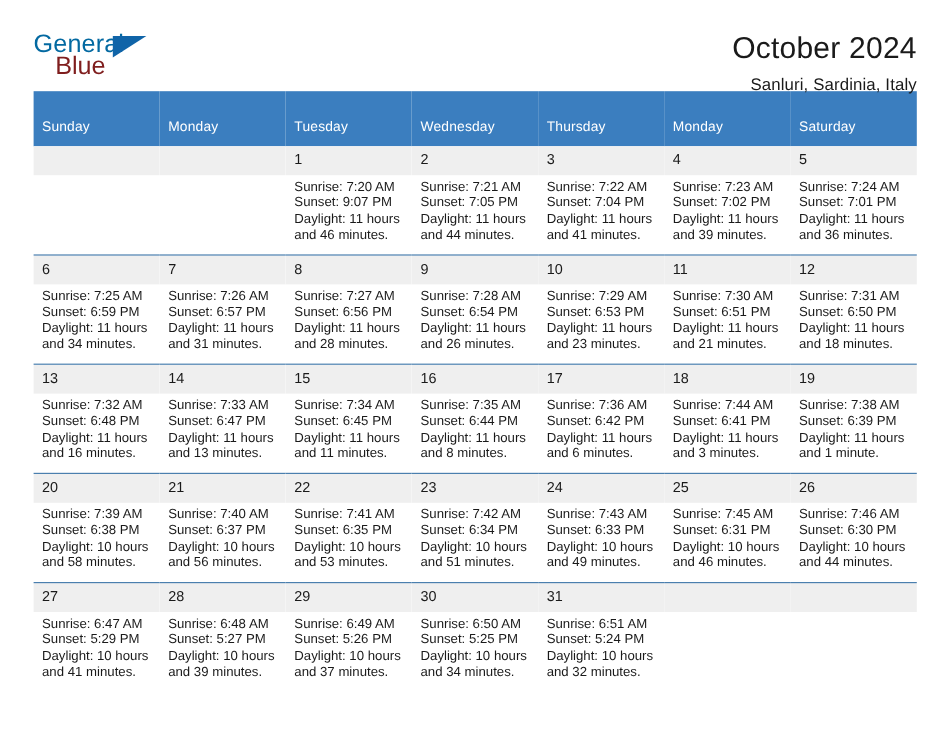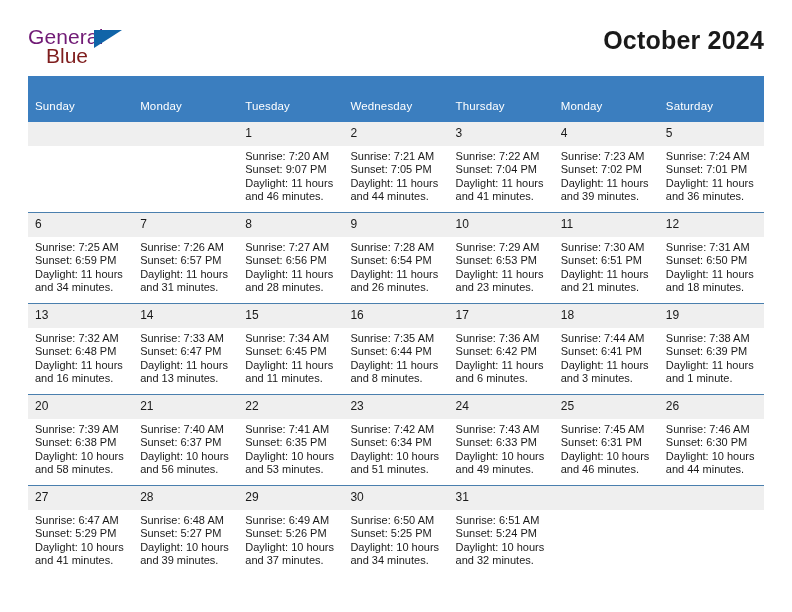--- a/index.html
+++ b/index.html
@@ -38,21 +38,21 @@
     width: 110px;
     height: 46px;
     line-height: 1;
   }
   .logo-general {
     position: absolute;
     left: 0;
     top: 0;
     font-size: 21px;
     letter-spacing: .1px;
-    color: #701a75;
+    color: #0369a1;
     font-family: "Liberation Sans", sans-serif;
   }
   .logo-blue {
     position: absolute;
     left: 18px;
     top: 19px;
     font-size: 21px;
     color: #7f1d1d;
     font-family: "Liberation Sans", sans-serif;
   }
@@ -65,21 +65,21 @@
     border-left: 28px solid #1064a8;
     border-bottom: 18px solid transparent;
   }
 
   .titleblock {
     text-align: right;
     padding-top: 0px;
   }
   .cal-title {
     font-size: 25px;
-    font-weight: bold;
+    font-weight: normal;
     color: #1a1a1a;
     line-height: 1.15;
     letter-spacing: .2px;
   }
   .cal-subtitle {
     font-size: 14px;
     color: #1a1a1a;
     margin-top: 7px;
     letter-spacing: .1px;
   }
@@ -143,20 +143,21 @@
   <div class="header">
 
     <div class="logo">
       <span class="logo-general">General</span>
       <span class="logo-tri"></span>
       <span class="logo-blue">Blue</span>
     </div>
 
     <div class="titleblock">
       <div class="cal-title">October 2024</div>
+      <div class="cal-subtitle">Sanluri, Sardinia, Italy</div>
     </div>
 
   </div>
 
   <table class="cal">
     <colgroup>
       <col>
         <col>
         <col>
         <col>

